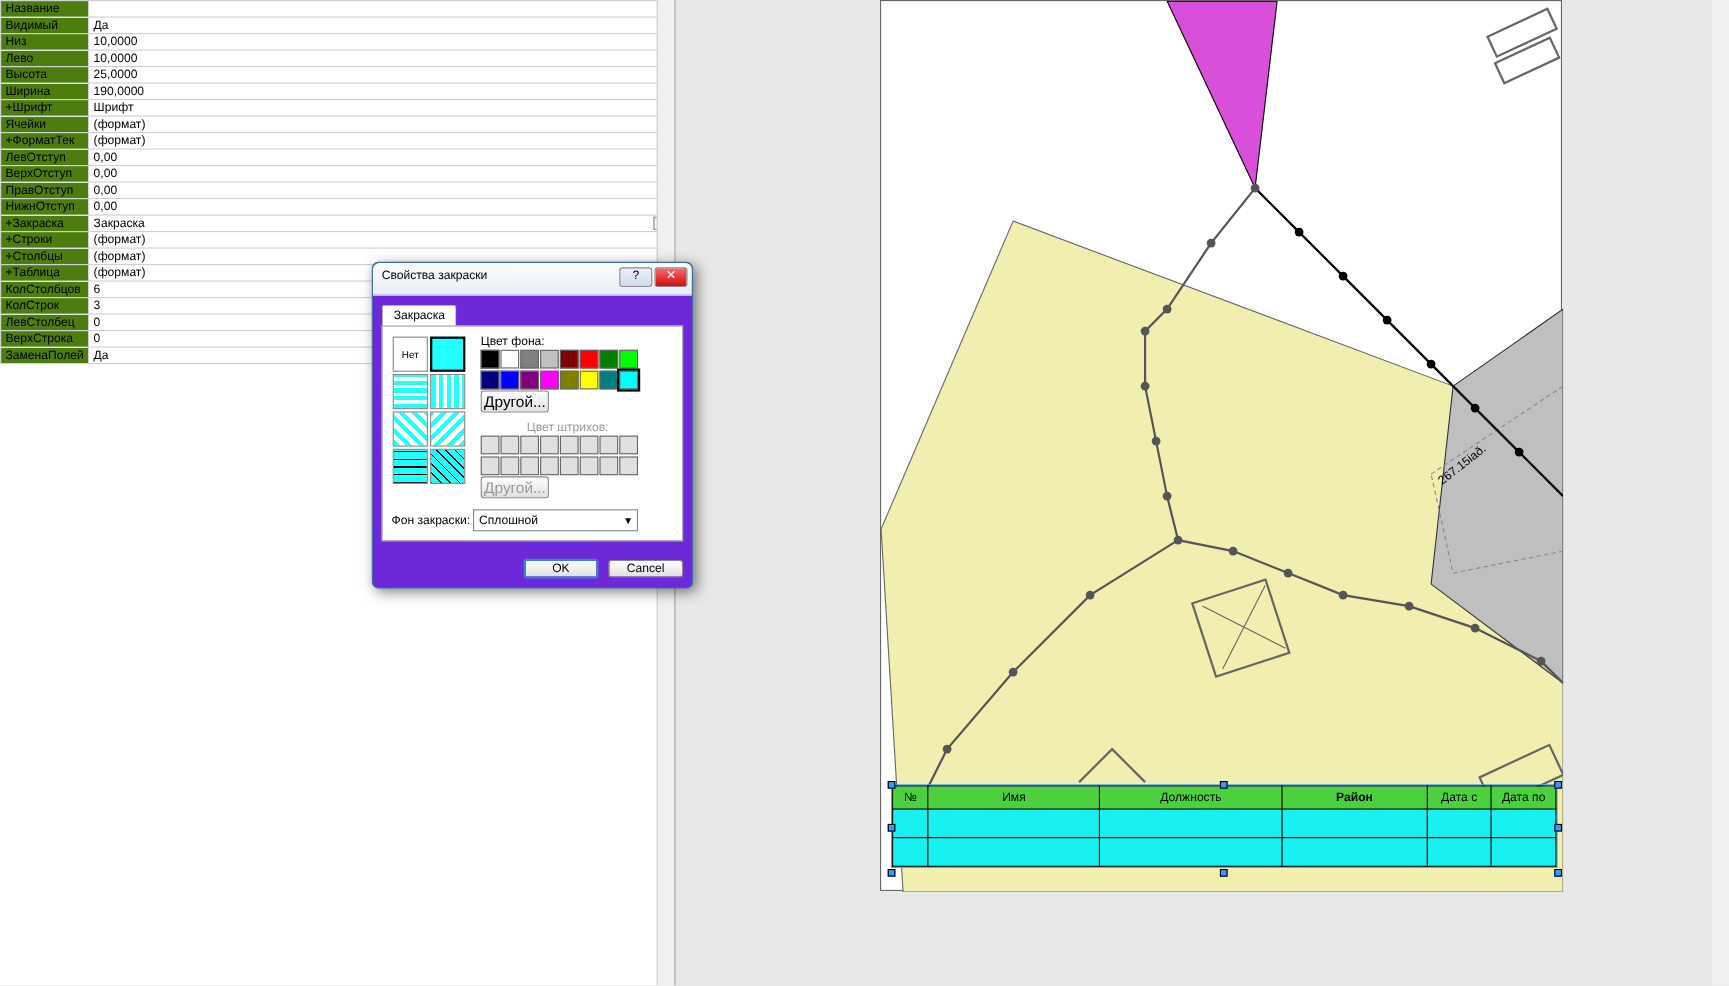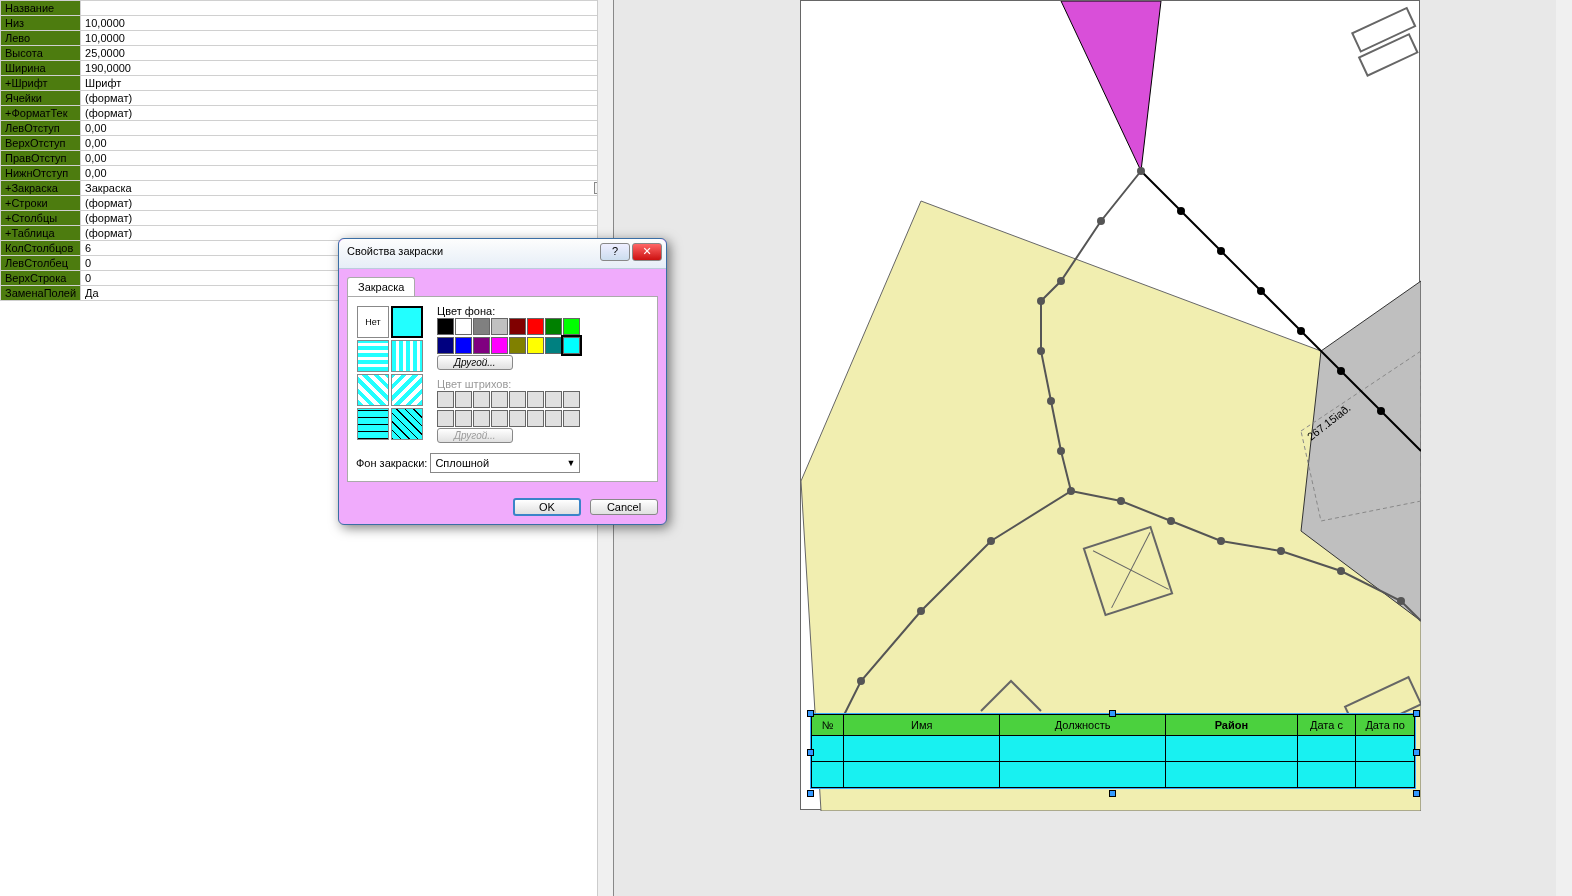--- a/index.html
+++ b/index.html
@@ -11,58 +11,62 @@
 .props-panel tr.sel td.val{background:#fff;}
 .ellipsis-btn{float:right;border:1px solid #888;padding:0 2px;font-size:9px;background:#f4f4f4;cursor:pointer;line-height:10px;}
 .props-scroll{position:absolute;right:0;top:0;width:16px;height:100%;background:#f0f0f0;border-left:1px solid #ccc;}
 .page{position:absolute;left:800px;top:0;width:620px;height:810px;background:#fff;border:1px solid #666;}
 .map-svg{position:absolute;left:0;top:0;}
 .table-obj{position:absolute;left:810px;top:713px;width:606px;border:1px solid #3af;}
 .table-obj table{width:100%;border-collapse:collapse;}
 .table-obj th{background:#4bd13e;border:1px solid #000;padding:4px 2px;font-weight:normal;text-align:center;}
 .table-obj td{background:#18f1f1;border:1px solid #000;height:26px;}
 .handle{position:absolute;width:7px;height:7px;background:#39f;border:1px solid #000;}
-.dialog{position:absolute;left:338px;top:238px;width:329px;background:#f0abfc;border:1px solid #3a6ea5;border-radius:6px;box-shadow:3px 3px 12px rgba(0,0,0,.5);}
+.dialog{position:absolute;left:338px;top:238px;width:292px;background:#6d28d9;border:1px solid #3a6ea5;border-radius:6px;box-shadow:3px 3px 12px rgba(0,0,0,.5);}
 .titlebar{height:30px;background:linear-gradient(#fdfdfd,#e6eef7);border-bottom:1px solid #bcd;border-radius:6px 6px 0 0;padding:6px 8px;position:relative;}
 .titlebar-btns{position:absolute;right:4px;top:4px;display:flex;gap:2px;}
 .tb-btn{width:30px;height:18px;border:1px solid #888;border-radius:3px;font-size:11px;text-align:center;line-height:15px;cursor:pointer;}
 .tb-help{background:linear-gradient(#eef,#cde);}
 .tb-close{background:linear-gradient(#f66,#c11);color:#fff;}
 .dlg-body{padding:8px;}
 .tab{display:inline-block;padding:3px 10px;background:#fff;border:1px solid #aaa;border-bottom:none;border-radius:3px 3px 0 0;}
 .tab-content{border:1px solid #aaa;background:#fff;padding:8px;min-height:180px;}
 .pattern-grid{display:inline-block;vertical-align:top;}
 .pattern-grid div.pcell{width:32px;height:32px;border:1px solid #888;display:inline-block;margin:1px;background:#2ff;vertical-align:top;font-size:9px;text-align:center;line-height:30px;cursor:pointer;}
 .pattern-grid div.pcell.none{background:#fff;}
 .pattern-grid div.pcell.selected{border:2px solid #000;}
 .color-section{display:inline-block;vertical-align:top;margin-left:10px;width:158px;}
 .swatch-row{line-height:0;}
 .swatch{display:inline-block;width:17px;height:17px;border:1px solid #666;margin:1px 1px 1px 0;cursor:pointer;}
 .swatch.sel{outline:2px solid #000;}
 .btn{padding:1px 2px;border:1px solid #888;background:linear-gradient(#fff,#e0e0e0);border-radius:3px;cursor:pointer;}
-.btn.small{font-size:10px;padding:1px 16px;font-style:italic;}
-.disabled{color:#999;}
+.btn.small{font-size:14px;padding:1px 2px;}
+.disabled{color:#999;text-align:center;}
 .combo{width:150px;height:20px;border:1px solid #888;background:#fff;padding:1px 4px;display:inline-flex;align-items:center;justify-content:space-between;}
 .combo .arrow{font-size:9px;}
 .dlg-footer{padding:8px;text-align:right;}
 .dlg-footer .btn{width:68px;margin-left:6px;}
 .dlg-footer .btn.ok{border:2px solid #3a84c8;}
 .vscroll{position:absolute;right:0;top:0;width:16px;height:100%;background:#f0f0f0;}
 </style>
 </head>
 <body>
 
 <div class="props-panel">
   <table>
       <tbody id="prop-rows">
         <tr>
           <td class="lbl">Название</td>
           <td class="val"></td>
         </tr>
         <tr>
+          <td class="lbl">Видимый</td>
+          <td class="val">Да</td>
+        </tr>
+        <tr>
           <td class="lbl">Низ</td>
           <td class="val">10,0000</td>
         </tr>
         <tr>
           <td class="lbl">Лево</td>
           <td class="val">10,0000</td>
         </tr>
         <tr>
           <td class="lbl">Высота</td>
           <td class="val">25,0000</td>
@@ -111,20 +115,24 @@
           <td class="lbl">+Столбцы</td>
           <td class="val">(формат)</td>
         </tr>
         <tr>
           <td class="lbl">+Таблица</td>
           <td class="val">(формат)</td>
         </tr>
         <tr>
           <td class="lbl">КолСтолбцов</td>
           <td class="val">6</td>
+        </tr>
+        <tr>
+          <td class="lbl">КолСтрок</td>
+          <td class="val">3</td>
         </tr>
         <tr>
           <td class="lbl">ЛевСтолбец</td>
           <td class="val">0</td>
         </tr>
         <tr>
           <td class="lbl">ВерхСтрока</td>
           <td class="val">0</td>
         </tr>
         <tr>

